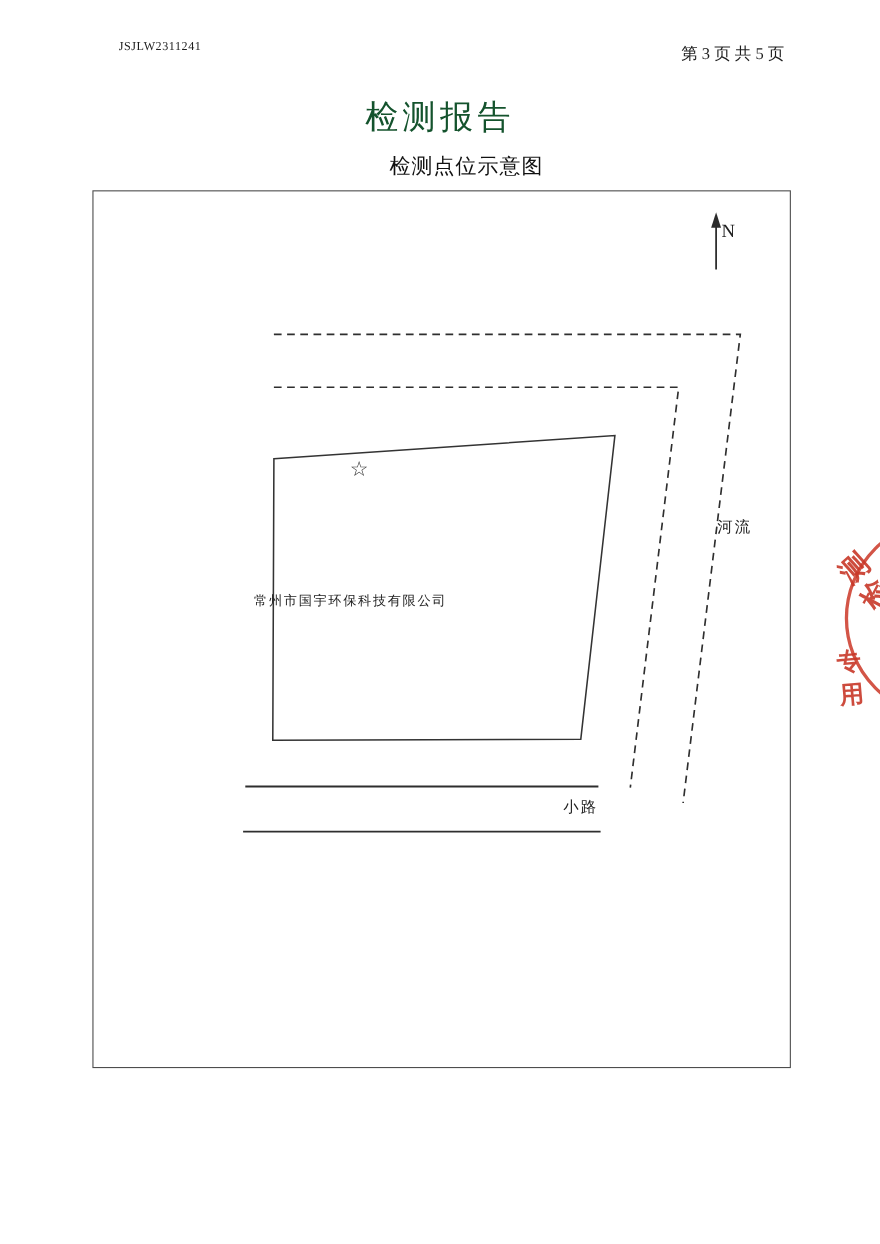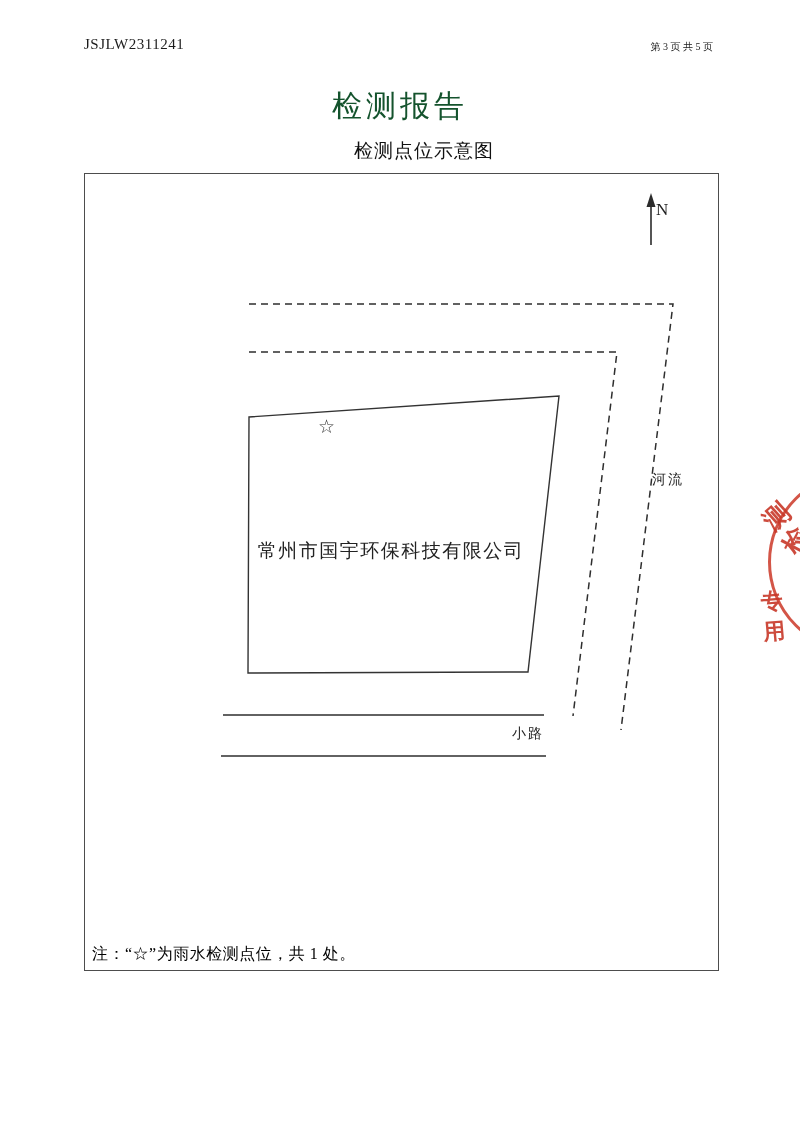--- a/index.html
+++ b/index.html
@@ -1,41 +1,41 @@
 <!DOCTYPE html>
 <html><head>
 <meta charset="utf-8">
 <style>
   html,body{margin:0;padding:0;}
   body{
     width:800px;height:1131px;position:relative;background:#ffffff;
     font-family:"Liberation Serif","DejaVu Serif",serif;color:#1c1c1c;
     overflow:hidden;
   }
-  .hdr-left{position:absolute;left:84px;top:36px;font-size:15px;letter-spacing:.5px;text-align:center;}
-  .hdr-right{position:absolute;right:87px;top:40px;font-size:10px;}
+  .hdr-left{position:absolute;left:108px;top:36px;font-size:11px;letter-spacing:.5px;text-align:center;}
+  .hdr-right{position:absolute;right:87px;top:40px;font-size:15px;}
   .doc-title{
     position:absolute;left:0;top:86px;width:100%;text-align:center;
     font-family:"Liberation Sans","DejaVu Sans",sans-serif;
     font-weight:normal;font-size:30px;letter-spacing:4px;color:#14532d;
   }
   .doc-subtitle{
     position:absolute;left:0;top:138px;width:100%;text-align:center;
     font-size:19px;letter-spacing:1px;color:#111;padding-left:24px;
   }
   .diagram-box{
     position:absolute;left:84px;top:173px;width:633px;height:796px;
     border:1px solid #4d4d4d;background:#fff;
   }
   .diagram-box svg{position:absolute;left:0;top:0;}
   .lbl{position:absolute;color:#222;}
   .lbl-n{left:571px;top:26px;font-size:17px;}
   .lbl-river{left:519px;top:297px;font-size:14px;letter-spacing:2px;margin-left:48px;}
   .lbl-star{left:233px;top:241px;font-size:19px;color:#333;}
-  .lbl-company{left:146px;top:364px;width:320px;text-align:center;font-size:19px;letter-spacing:1.5px;}
+  .lbl-company{left:146px;top:364px;width:320px;text-align:left;font-size:12px;letter-spacing:1.5px;}
   .lbl-road{left:138px;top:551px;width:321px;text-align:right;font-size:14px;letter-spacing:2px;}
   .lbl-note{left:7px;top:770px;font-size:16px;letter-spacing:.5px;color:#000;}
   .stamp{
     position:absolute;left:756px;top:481px;width:44px;height:163px;
     overflow:hidden;pointer-events:none;
   }
   .stamp-ring{
     position:absolute;left:12px;top:-10px;width:182px;height:182px;
     border:3px solid rgba(205,62,46,.88);border-radius:50%;box-sizing:border-box;
   }
@@ -70,21 +70,20 @@
 
     <line x1="138" y1="541" x2="459" y2="541" stroke="#2e2e2e" stroke-width="1.7"></line>
     <line x1="136" y1="582" x2="461" y2="582" stroke="#2e2e2e" stroke-width="1.7"></line>
   </svg>
 
   <div class="lbl lbl-n">N</div>
   <div class="lbl lbl-river">河流</div>
   <div class="lbl lbl-star">☆</div>
   <div class="lbl lbl-company">常州市国宇环保科技有限公司</div>
   <div class="lbl lbl-road">小路</div>
-  <div class="lbl lbl-note">注：“☆”为雨水检测点位，共 1 处。</div>
 </div>
 
 <div class="stamp">
   <div class="stamp-ring"></div>
 
   <div class="stamp-ch stamp-ch1">测</div>
   <div class="stamp-ch stamp-ch2">检</div>
   <div class="stamp-ch stamp-cen">专用</div>
 </div>
 

